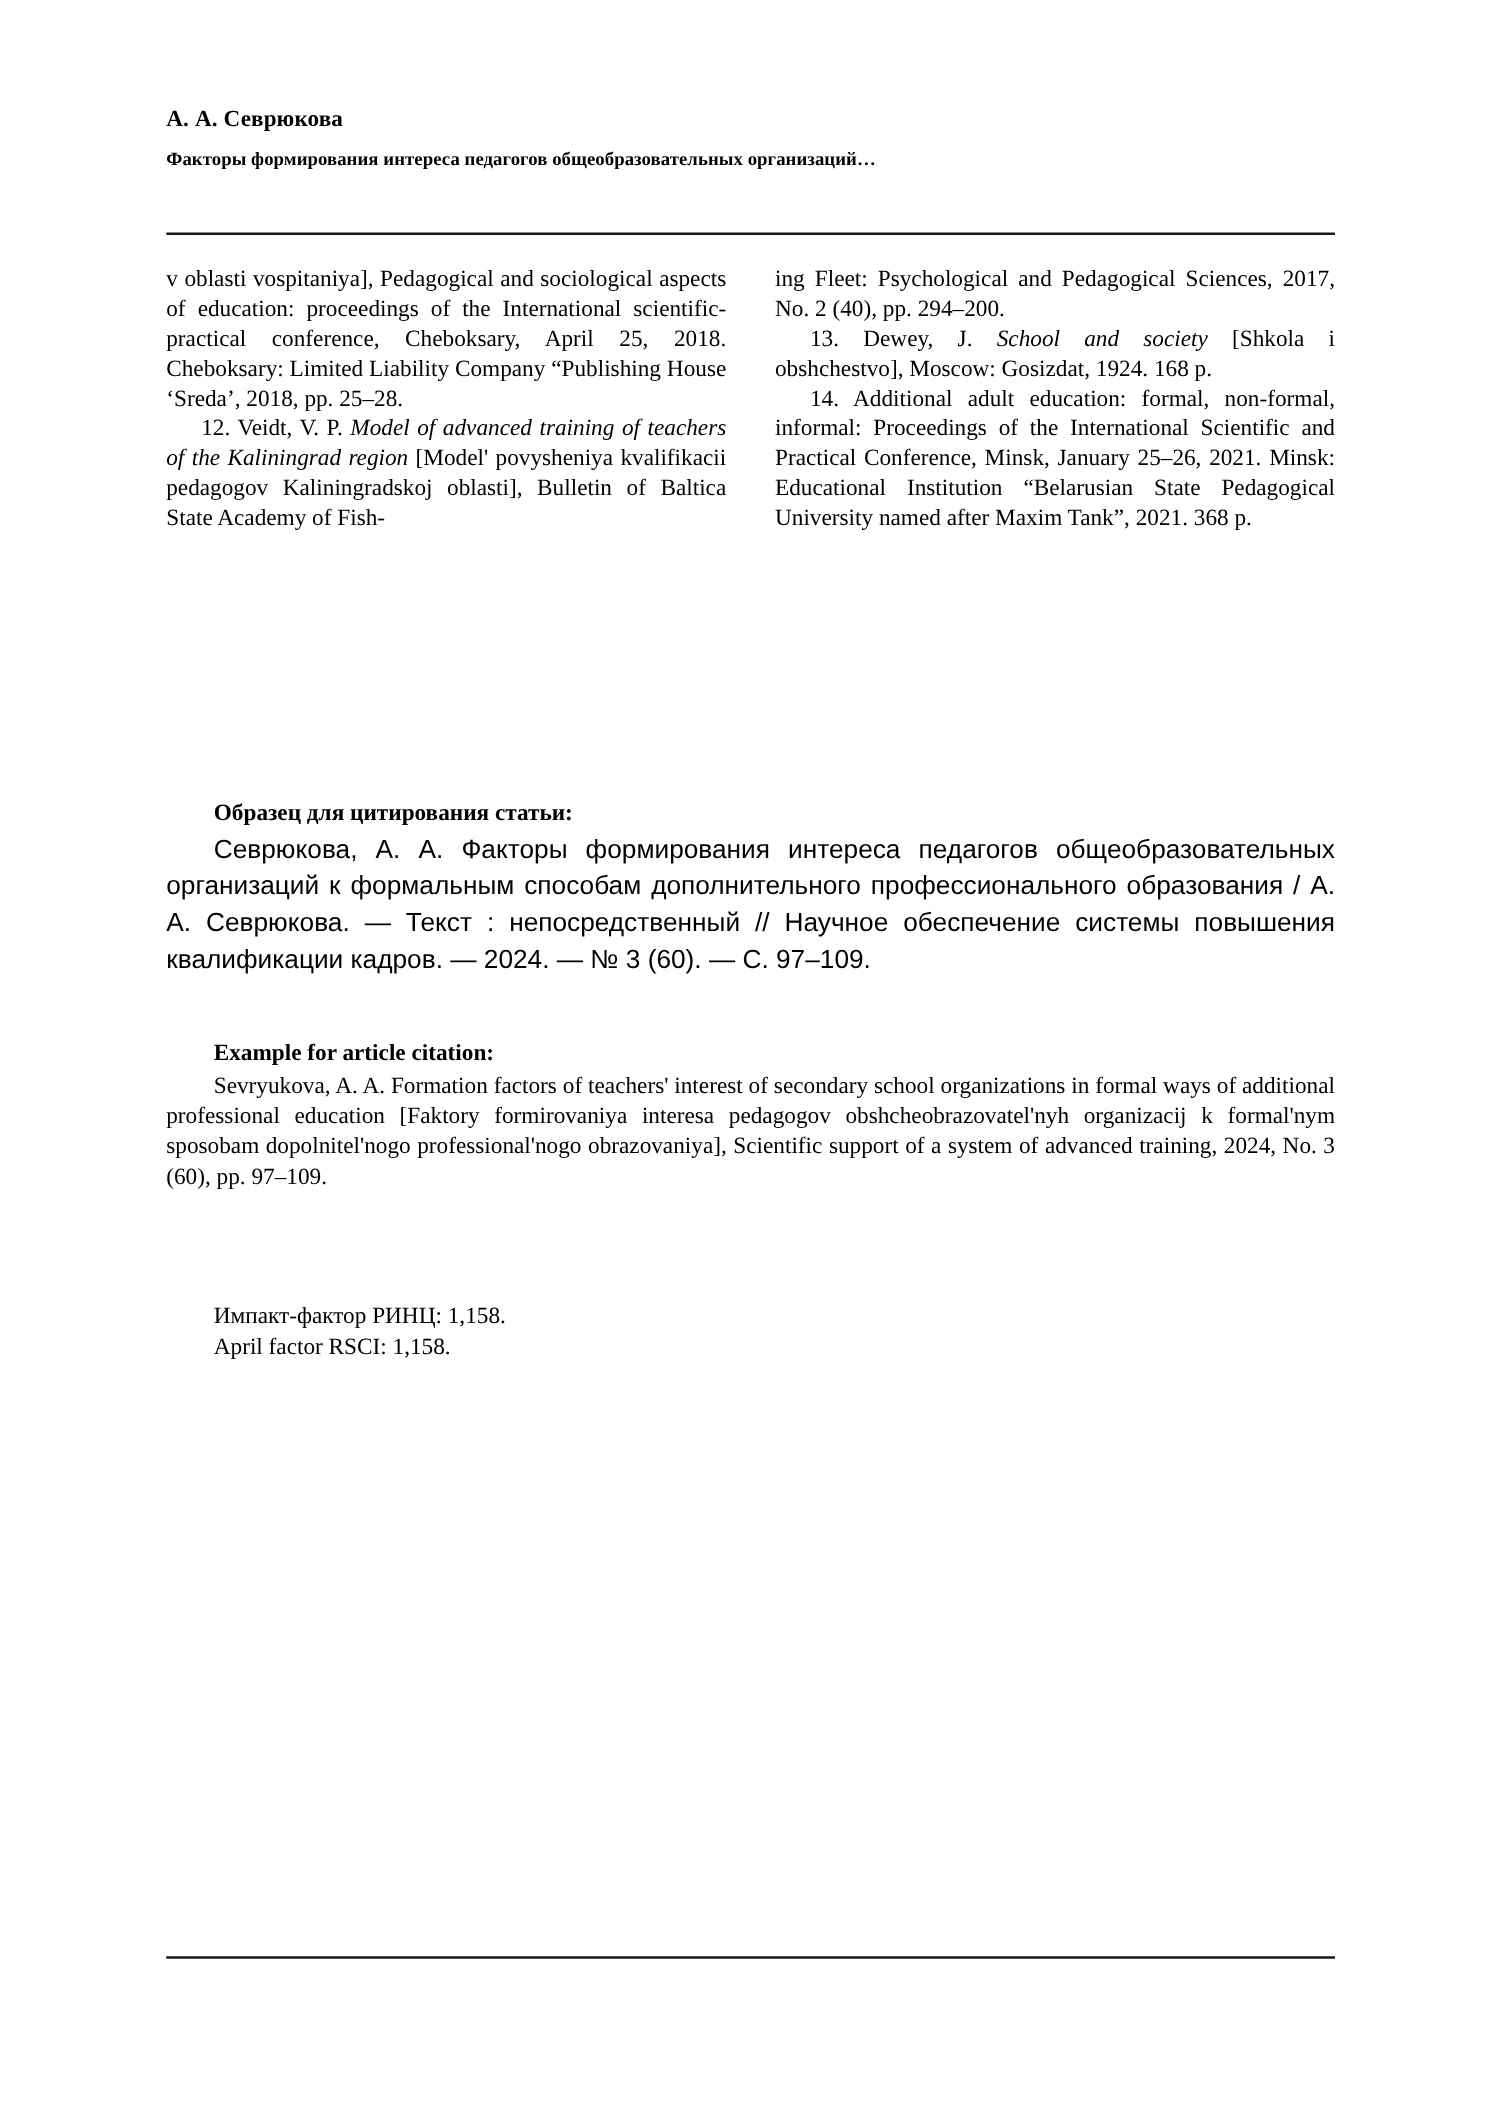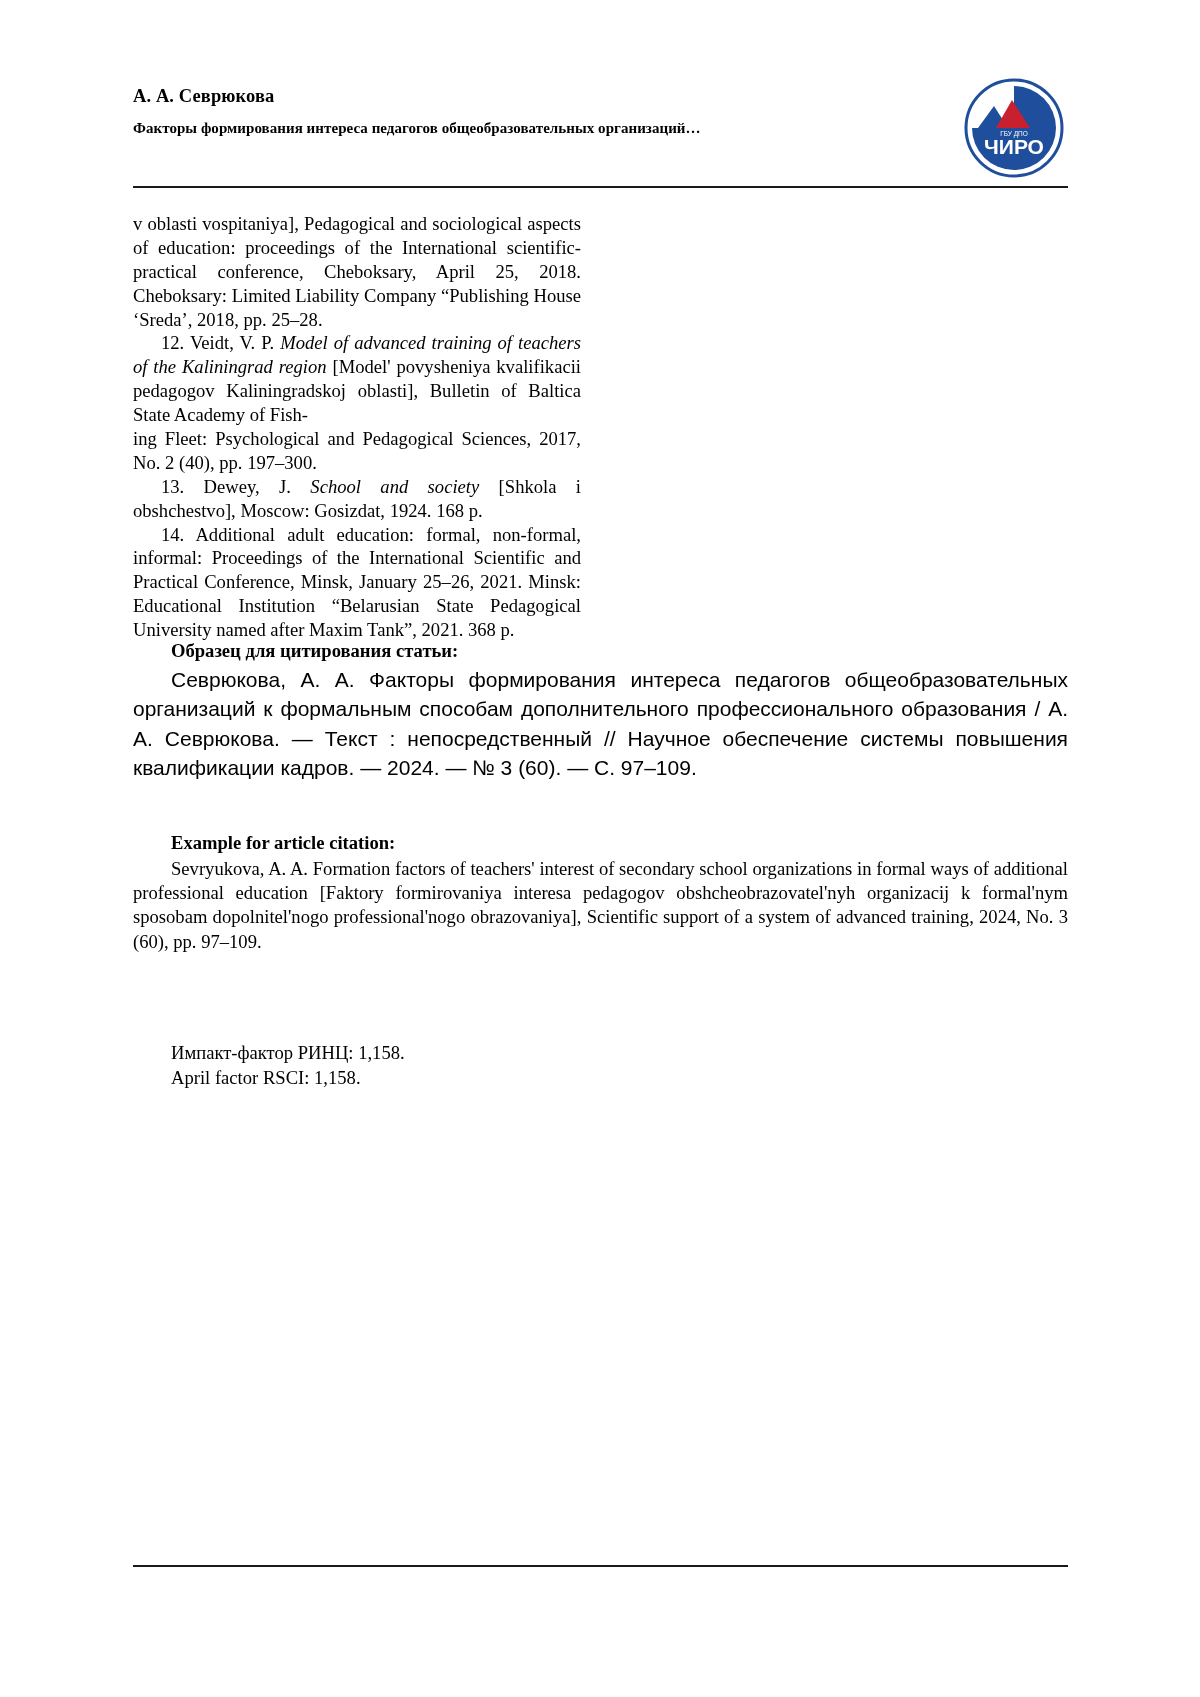--- a/index.html
+++ b/index.html
@@ -68,21 +68,20 @@
   .logo svg { display: block; }
 
   
   .cols {
     position: absolute;
     left: 133px;
     top: 212px;
     width: 935px;
     display: flex;
     justify-content: space-between;
-    flex-direction: column;
   }
   .col {
     width: 448px;
   }
   .col p {
     margin: 0;
     font-size: 18.6px;
     line-height: 1.285;
     text-align: justify;
     text-justify: inter-word;
@@ -153,42 +152,30 @@
 <body>
 
 <div class="page">
 
   <div class="header">
     <div class="header-text">
       <div class="header-author">А. А. Севрюкова</div>
       <div class="header-title">Факторы формирования интереса педагогов общеобразовательных организаций…</div>
     </div>
 
-    <div class="logo">
-      <svg width="108" height="100" viewBox="0 0 108 100" xmlns="http://www.w3.org/2000/svg">
-        <circle cx="54" cy="50" r="48" fill="#ffffff" stroke="#1f4e9c" stroke-width="3"></circle>
-        <path d="M54 8 A42 42 0 0 1 96 50 L54 50 Z" fill="#1f4e9c"></path>
-        <path d="M54 8 A42 42 0 0 0 12 50 L54 50 Z" fill="#ffffff"></path>
-        <path d="M18 50 L34 28 L48 50 Z" fill="#1f4e9c"></path>
-        <path d="M36 50 L52 22 L70 50 Z" fill="#c8202e"></path>
-        <path d="M12 50 A42 42 0 0 0 96 50 Z" fill="#1f4e9c"></path>
-        <text x="54" y="76" text-anchor="middle" font-family="Liberation Sans, sans-serif" font-size="21" font-weight="bold" fill="#ffffff">ЧИРО</text>
-        <text x="54" y="58" text-anchor="middle" font-family="Liberation Sans, sans-serif" font-size="6.5" fill="#ffffff">ГБУ ДПО</text>
-      </svg>
-    </div>
   </div>
   <div class="header-rule"></div>
 
   <div class="cols">
     <div class="col">
       <p>v oblasti vospitaniya], Pedagogical and sociological aspects of education: proceedings of the International scientific-practical conference, Cheboksary, April 25, 2018. Cheboksary: Limited Liability Company “Publishing House ‘Sreda’, 2018, pp. 25–28.</p>
       <p class="indent">12. Veidt, V. P. <span class="it">Model of advanced training of teachers of the Kaliningrad region</span> [Model' povysheniya kvalifikacii pedagogov Kaliningradskoj oblasti], Bulletin of Baltica State Academy of Fish-</p>
     </div>
     <div class="col">
-      <p>ing Fleet: Psychological and Pedagogical Sciences, 2017, No. 2 (40), pp. 197–300.</p>
+      <p>ing Fleet: Psychological and Pedagogical Sciences, 2017, No. 2 (40), pp. 294–200.</p>
       <p class="indent">13. Dewey, J. <span class="it">School and society</span> [Shkola i obshchestvo], Moscow: Gosizdat, 1924. 168 p.</p>
       <p class="indent">14. Additional adult education: formal, non-formal, informal: Proceedings of the International Scientific and Practical Conference, Minsk, January 25–26, 2021. Minsk: Educational Institution “Belarusian State Pedagogical University named after Maxim Tank”, 2021. 368 p.</p>
     </div>
   </div>
 
   <div class="block sansbody" id="cite-ru">
     <div class="hd">Образец для цитирования статьи:</div>
     <p class="body">Севрюкова, А. А. Факторы формирования интереса педагогов общеобразовательных организаций к формальным способам дополнительного профессионального образования / А. А. Севрюкова. — Текст : непосредственный // Научное обеспечение системы повышения квалификации кадров. — 2024. — № 3 (60). — С. 97–109.</p>
   </div>
 

